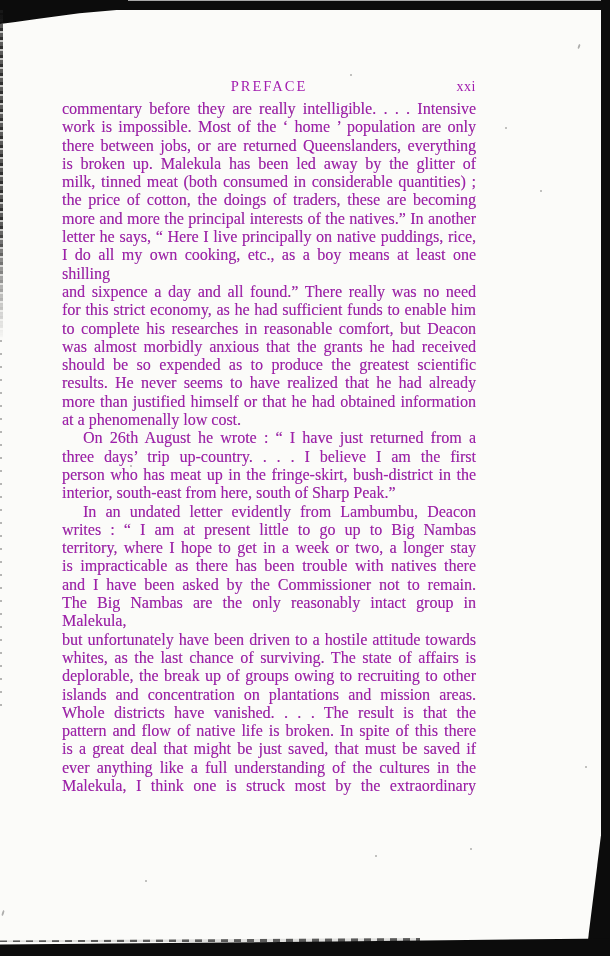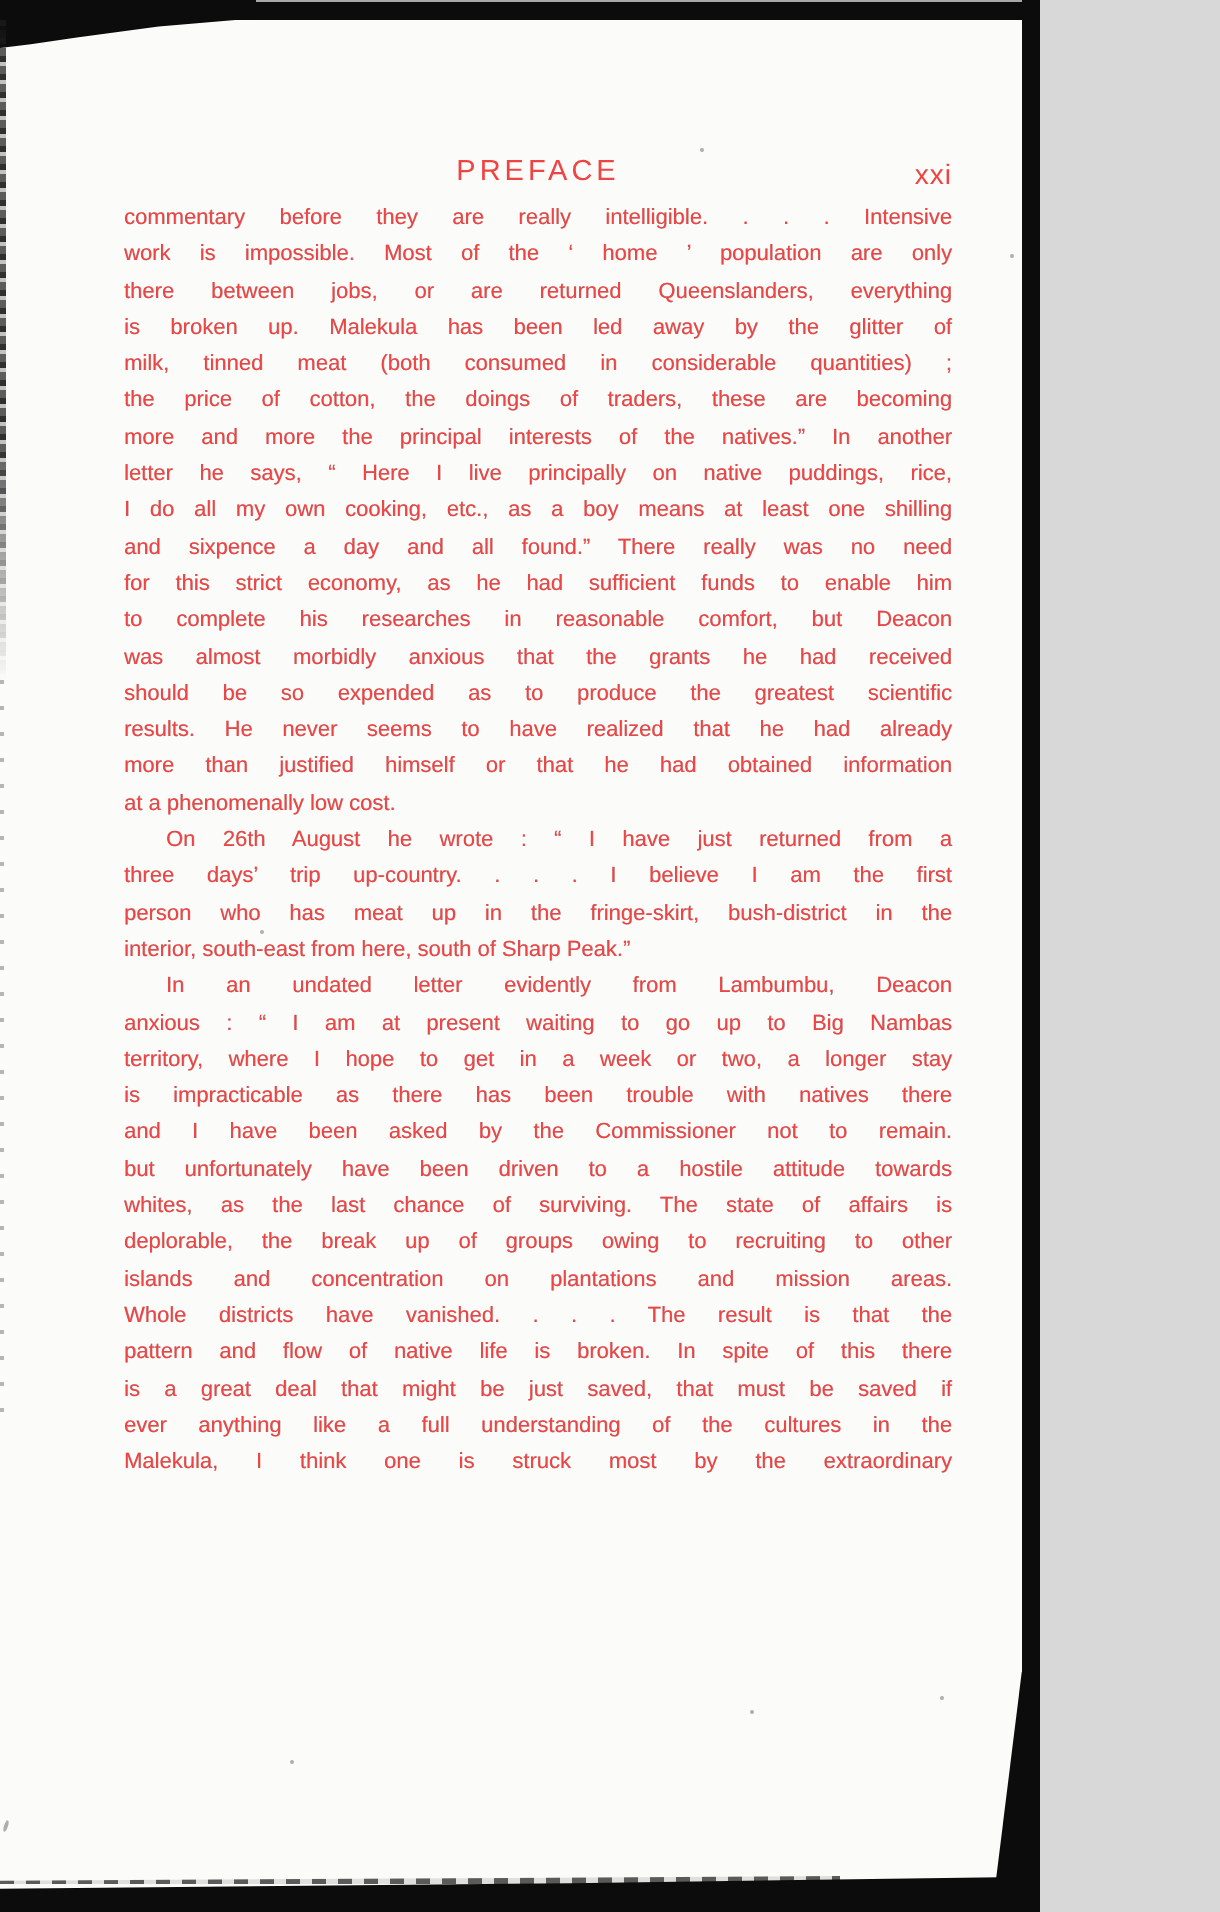--- a/index.html
+++ b/index.html
@@ -1,22 +1,22 @@
 <!DOCTYPE html>
 <html><head>
 <meta charset="utf-8">
 <style>
   html,body { margin:0; padding:0; background:#d8d8d8; }
   .scan-page {
     position:relative;
-    width:520px; height:956px;
+    width:610px; height:956px;
     background:#fbfbf9;
     overflow:hidden;
-    font-family:Liberation Sans, sans-serif;
-    color:#ef4444;
+    font-family:Liberation Serif, serif;
+    color:#a21caf;
   }
   
   .top-hairline { position:absolute; top:0; left:0; right:0; height:2px; background:#a8a8a8; }
   .top-band { position:absolute; top:1px; left:0; right:0; height:9px; background:#0c0c0c; }
   .top-left-blob {
     position:absolute; top:0; left:0; width:128px; height:24px; background:#0c0c0c;
     clip-path: polygon(0 0, 100% 0, 100% 38%, 62% 55%, 30% 78%, 12% 92%, 0 100%);
   }
   .right-band { position:absolute; top:0; right:0; width:9px; height:100%; background:#0c0c0c; }
   .right-widen {
@@ -47,21 +47,21 @@
   .speck { position:absolute; width:2px; height:2px; background:#6f6f6f; border-radius:50%; opacity:.55; }
 
   
   .running-head {
     position:absolute; left:62px; top:78px; width:414px;
     text-align:center; font-size:14.5px; letter-spacing:2px; line-height:16px;
   }
   .page-number { position:absolute; right:0; top:1px; font-size:14px; letter-spacing:.5px; }
   .text-body {
     position:absolute; left:62px; top:100px; width:414px;
-    font-size:11px; line-height:18.3px;
+    font-size:16px; line-height:18.3px;
     text-shadow:.2px .2px 0 rgba(30,28,26,.35);
   }
   .paragraph { margin:0; }
   .line { text-align:justify; text-align-last:justify; }
   .line.para-end { text-align:left; text-align-last:left; }
   .line.indent { text-indent:21px; }
 </style>
 </head>
 <body>
 
@@ -114,24 +114,25 @@
         <div class="line para-end">at a phenomenally low cost.</div>
       </div>
       <div class="paragraph">
         <div class="line indent">On 26th August he wrote :  “ I have just returned from a</div>
         <div class="line">three days’ trip up-country. . . . I believe I am the first</div>
         <div class="line">person who has meat up in the fringe-skirt, bush-district in the</div>
         <div class="line para-end">interior, south-east from here, south of Sharp Peak.”</div>
       </div>
       <div class="paragraph">
         <div class="line indent">In an undated letter evidently from Lambumbu, Deacon</div>
-        <div class="line">anxious :  “ I am at present waiting to go up to Big Nambas</div>
+        <div class="line">writes :  “ I am at present little to go up to Big Nambas</div>
         <div class="line">territory, where I hope to get in a week or two, a longer stay</div>
         <div class="line">is impracticable as there has been trouble with natives there</div>
         <div class="line">and I have been asked by the Commissioner not to remain.</div>
+        <div class="line">The Big Nambas are the only reasonably intact group in Malekula,</div>
         <div class="line">but unfortunately have been driven to a hostile attitude towards</div>
         <div class="line">whites, as the last chance of surviving.  The state of affairs is</div>
         <div class="line">deplorable, the break up of groups owing to recruiting to other</div>
         <div class="line">islands and concentration on plantations and mission areas.</div>
         <div class="line">Whole districts have vanished. . . . The result is that the</div>
         <div class="line">pattern and flow of native life is broken.  In spite of this there</div>
         <div class="line">is a great deal that might be just saved, that must be saved if</div>
         <div class="line">ever anything like a full understanding of the cultures in the</div>
         <div class="line">Malekula, I think one is struck most by the extraordinary</div>
       </div>

